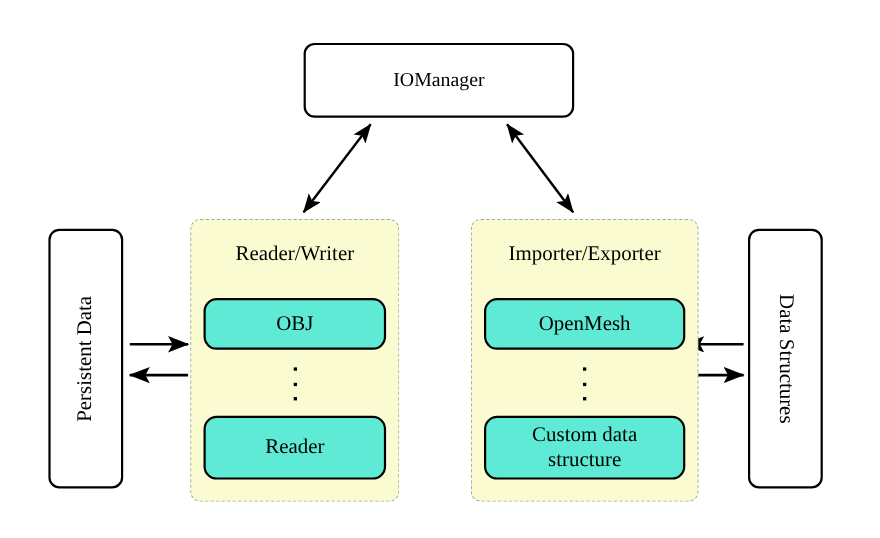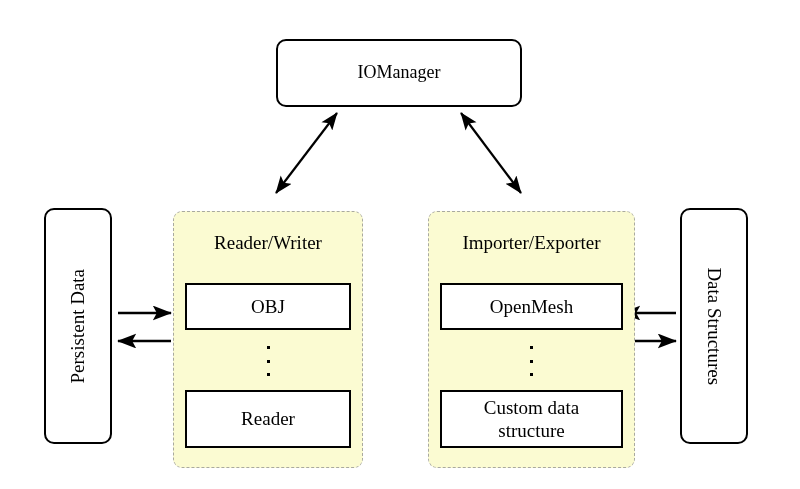--- a/index.html
+++ b/index.html
@@ -63,43 +63,42 @@
     white-space: nowrap;
   }
   .group {
     position: absolute;
     box-sizing: border-box;
     top: 199px;
     height: 257px;
     background: #fbfbd2;
     border: 1.6px dashed #a9a9a0;
     border-radius: 9px;
-    margin-top: 12px;
   }
   .group-left { left: 173px; width: 190px; }
   .group-right { left: 428px; width: 207px; }
   .group-title {
     position: absolute;
     left: 0;
     right: 0;
     top: 20px;
     text-align: center;
     font-size: 19px;
     white-space: nowrap;
   }
   .inner-node {
     position: absolute;
     box-sizing: border-box;
     display: flex;
     align-items: center;
     justify-content: center;
     text-align: center;
     border: 2.6px solid #000000;
-    border-radius: 0;
-    background: #ffffff;
+    border-radius: 12px;
+    background: #5eead4;
     font-size: 19px;
     line-height: 1.22;
   }
   .inner-top {
     left: 11px;
     right: 11px;
     top: 71px;
     height: 47px;
   }
   .inner-bottom {

